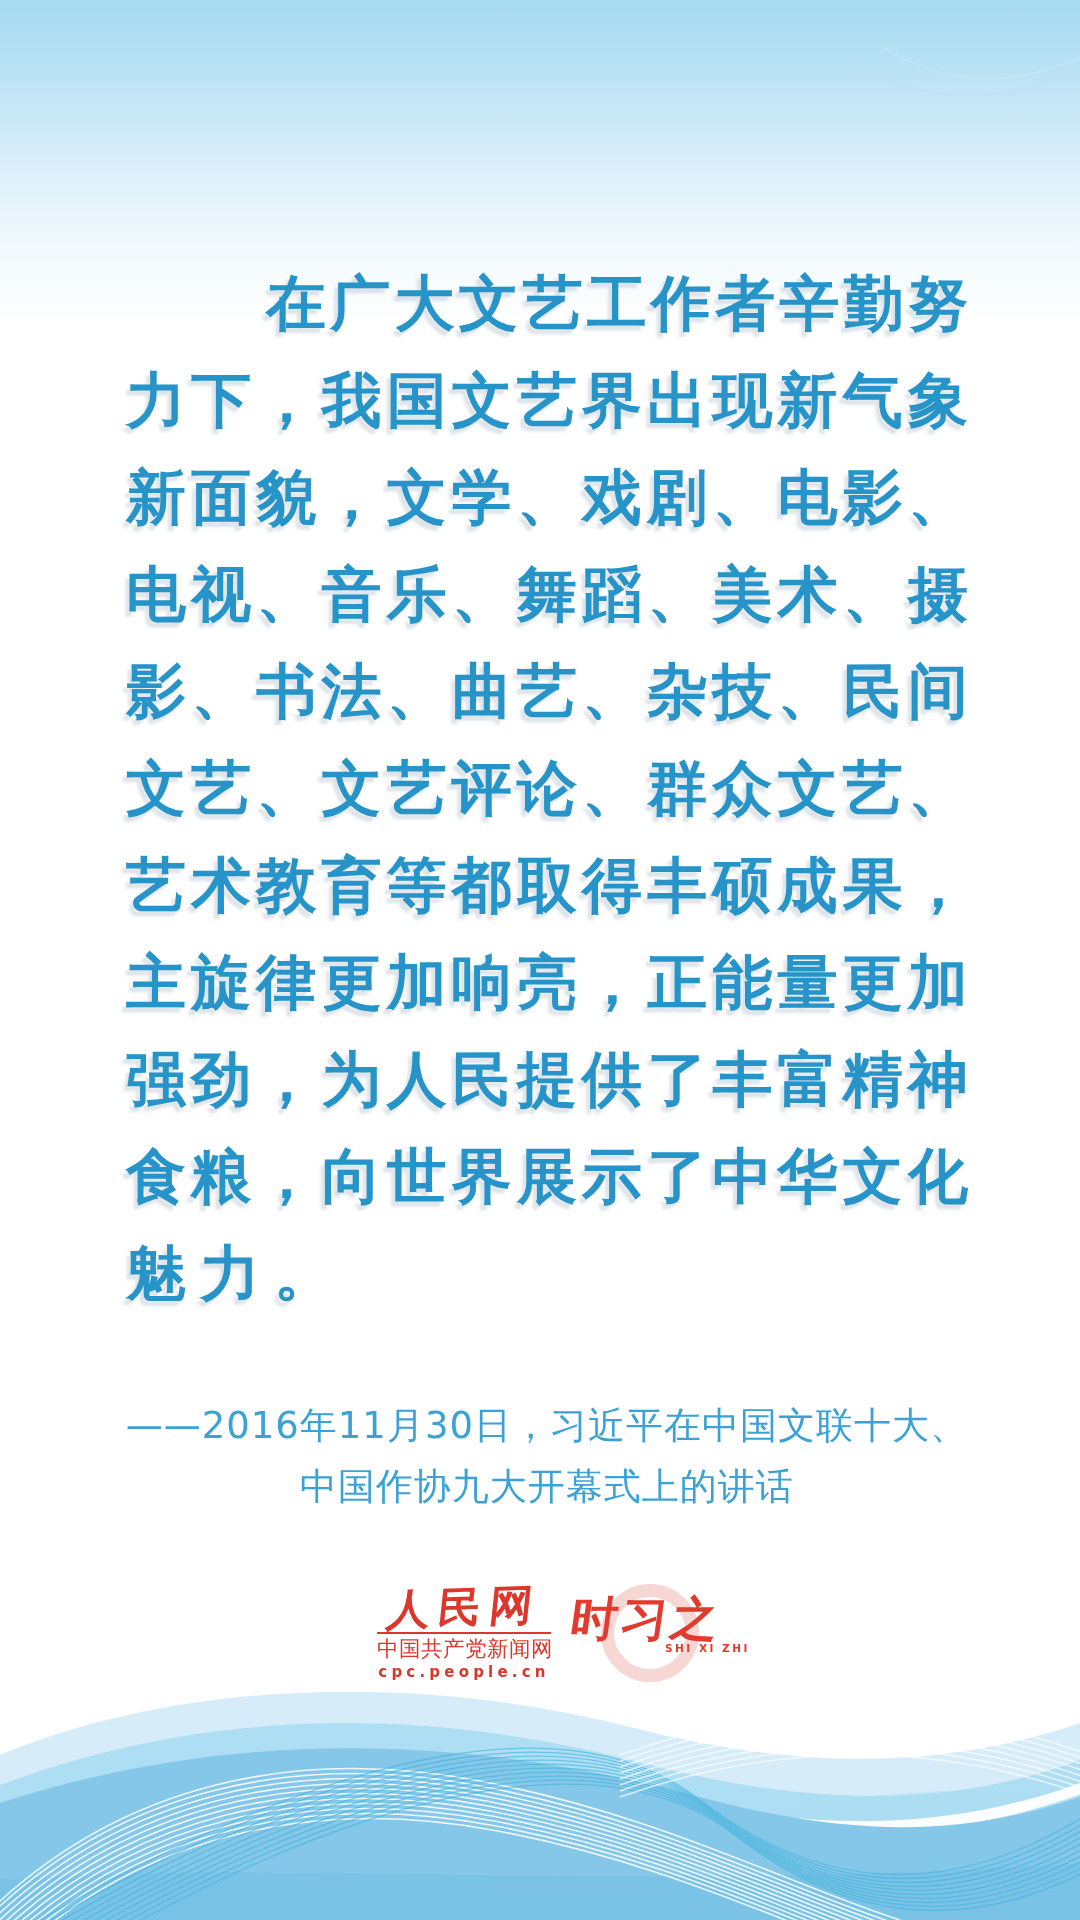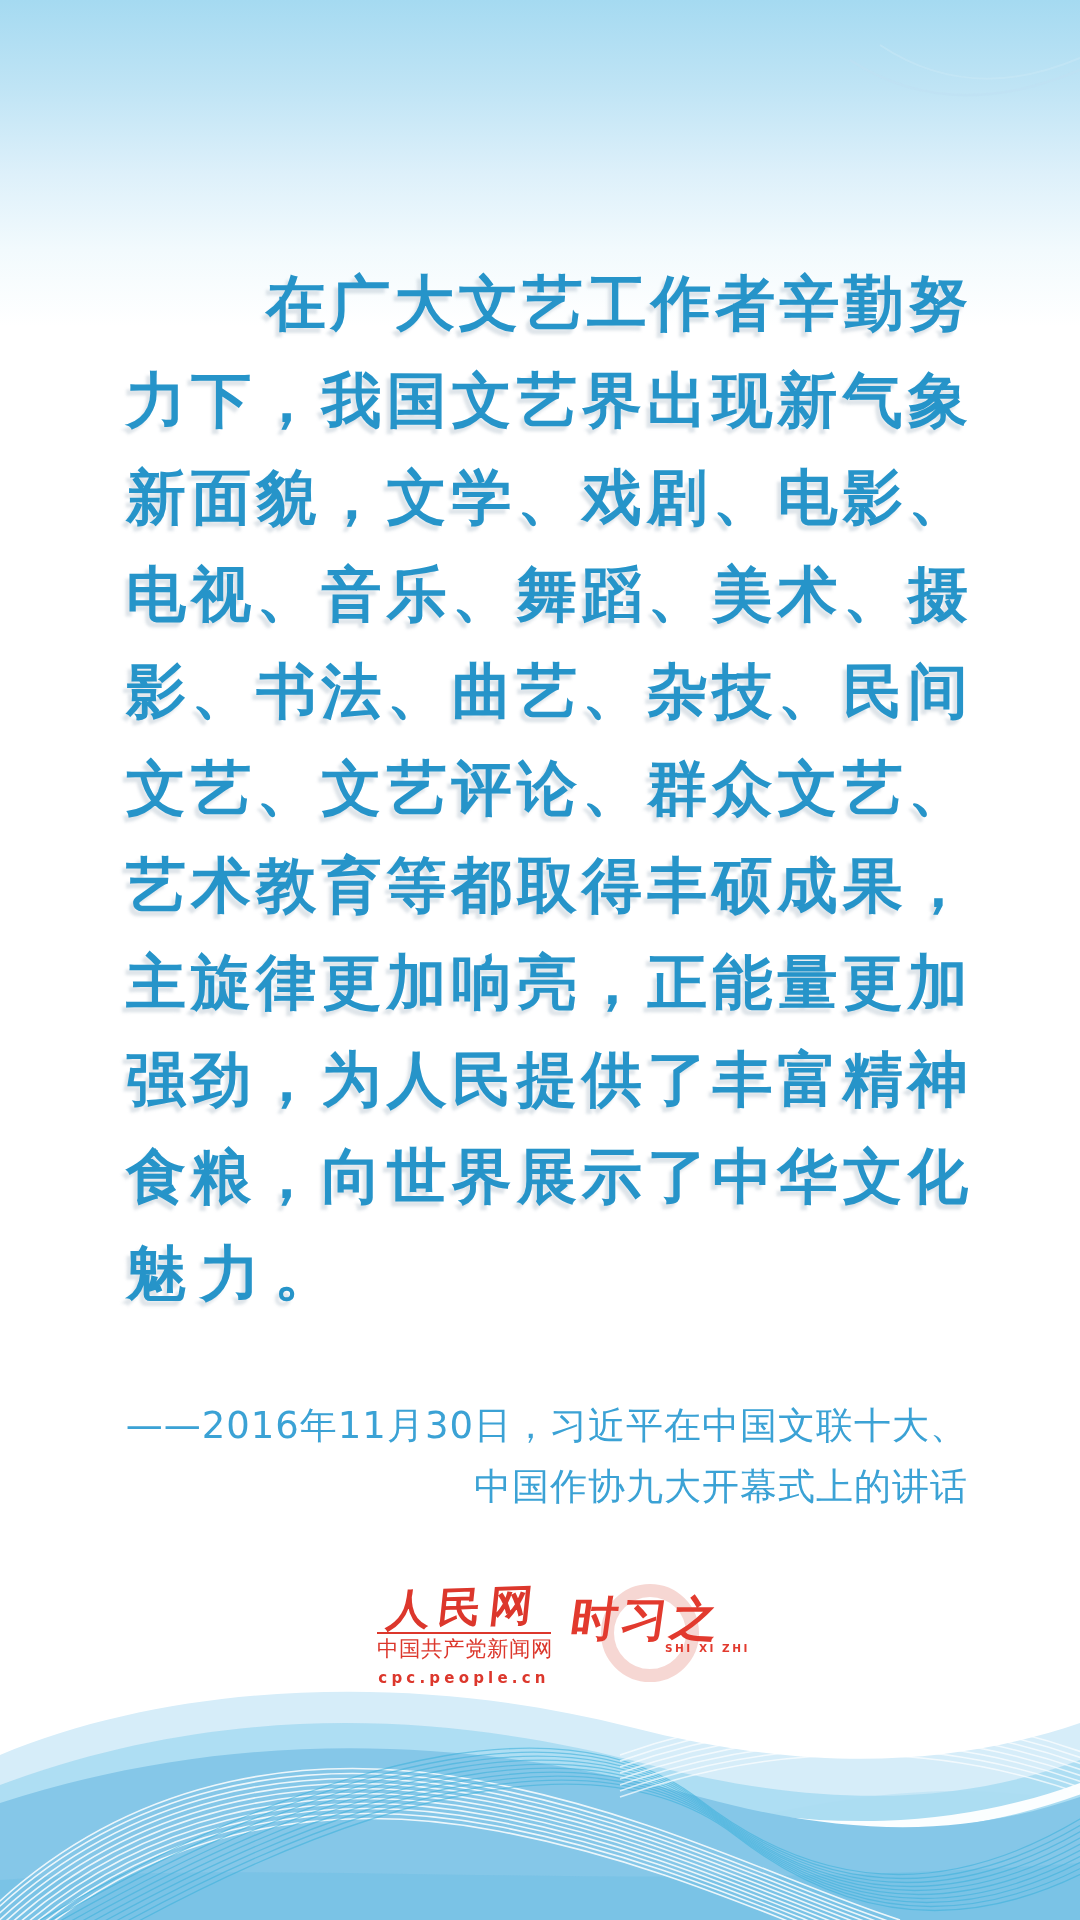--- a/index.html
+++ b/index.html
@@ -18,38 +18,38 @@
     font-weight:700;color:#2694c9;font-size:60px;
     text-shadow:-4px 5px 3px rgba(145,165,182,0.30);
   }
   .q-line{height:97px;display:flex;align-items:center;}
   .q-line.just{justify-content:space-between;}
   .q-line.indent{padding-left:140px;}
   .q-line.plain span{margin-right:14px;}
 
   
   .attribution{
-    position:absolute;top:1395px;right:112px;text-align:right;
+    position:absolute;top:1395px;right:112px;text-align:center;
     font-size:37px;line-height:61px;color:#3ba2d5;font-weight:500;
     letter-spacing:1px;white-space:nowrap;
   }
 
   
   .people-logo{
     position:absolute;left:377px;top:1584px;width:174px;text-align:center;
     color:#dc372c;
   }
   .pd-brand{
     font-family:"DejaVu Serif","Liberation Serif",serif;
     font-size:43px;line-height:46px;font-weight:700;letter-spacing:8px;
     transform:skewX(-8deg) rotate(-2deg);white-space:nowrap;
   }
   .pd-divider{border:none;border-top:2px solid #dc372c;margin:2px 0 3px 0;width:174px;}
   .pd-sitename{font-size:21.5px;font-weight:400;letter-spacing:0.5px;white-space:nowrap;line-height:24px;}
-  .pd-url{font-size:15px;font-weight:700;letter-spacing:4.2px;white-space:nowrap;line-height:18px;margin-top:8px;}
+  .pd-url{font-size:15px;font-weight:700;letter-spacing:4.2px;white-space:nowrap;line-height:18px;margin-top:2px;}
 
   .shixizhi-logo{position:absolute;left:571px;top:1582px;width:160px;height:104px;}
   .sx-ring{
     position:absolute;left:30px;top:2px;width:72px;height:72px;
     border:13px solid rgba(224,112,96,0.28);border-radius:50%;
   }
   .sx-brand{
     position:absolute;left:0px;top:13px;font-size:47px;font-weight:900;
     color:#e23a2e;letter-spacing:3px;transform:skewX(-8deg);
     white-space:nowrap;line-height:47px;

